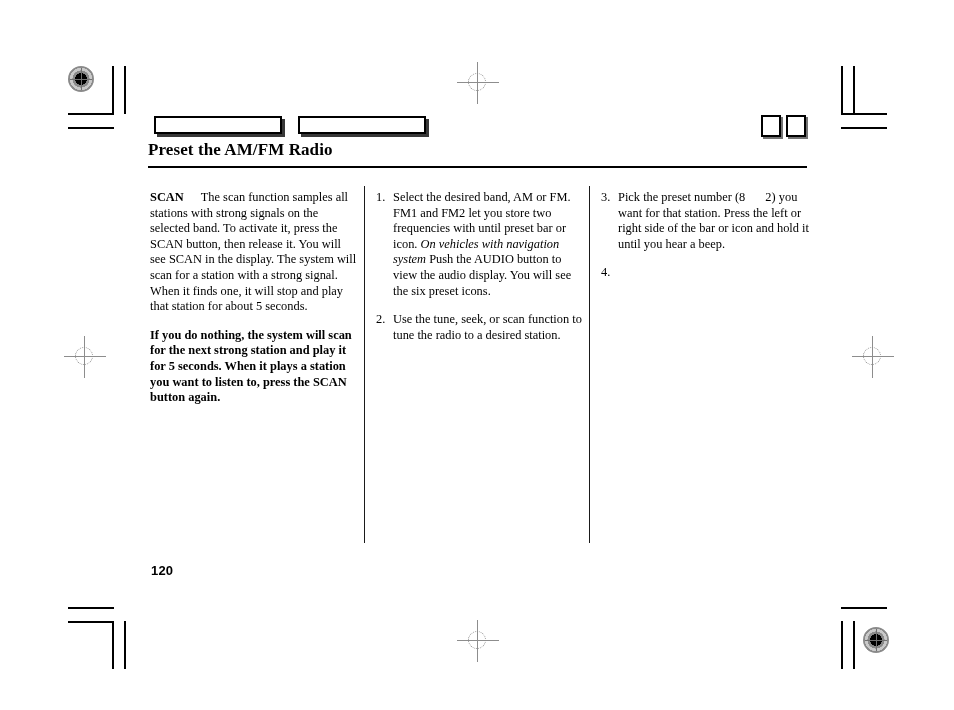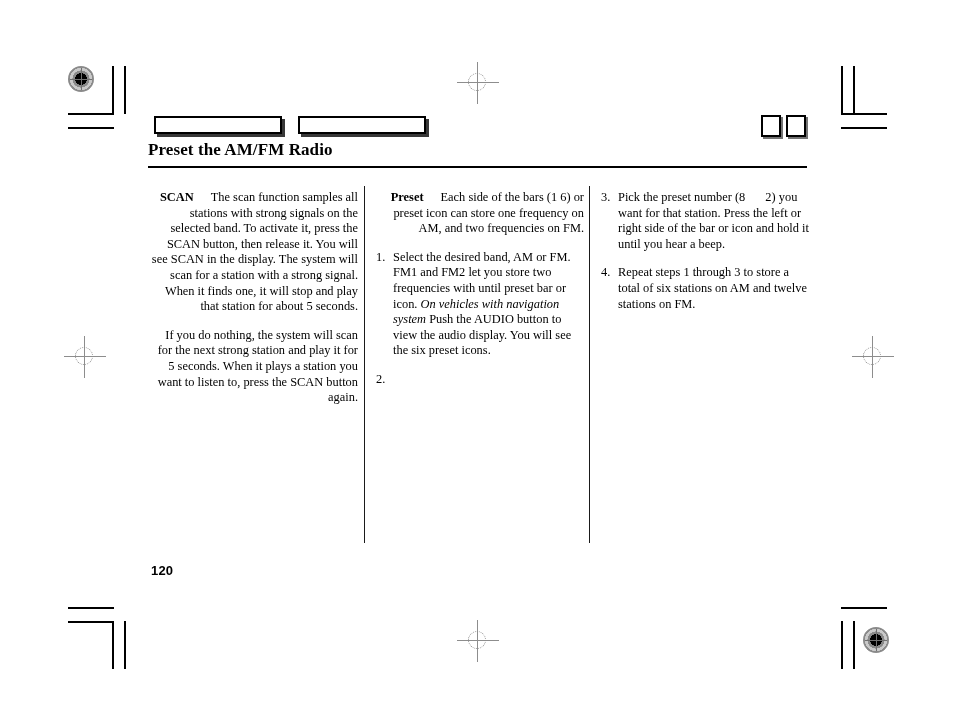--- a/index.html
+++ b/index.html
@@ -114,23 +114,22 @@
   .col {
     position: absolute;
     top: 190px;
     width: 208px;
     font-size: 12.4px;
     line-height: 15.6px;
     text-align: left;
   }
   .col p {
     margin: 0 0 13px 0;
-    text-align: right;
-  }
-  .col p:last-child { margin-bottom: 0; }
+  }
+  .col p:last-child { margin-bottom: 0; font-weight: bold; }
 
   .lead {
     font-weight: bold;
   }
   .gap {
     display: inline-block;
     width: 17px;
   }
   .gap-sm {
     display: inline-block;
@@ -223,41 +222,38 @@
 <div class="col-rule" style="left:589px;"></div>
 
 <div class="col" style="left:150px;">
   <p>
     <span class="lead">SCAN</span><span class="gap"></span><span>The scan function samples all stations with strong signals on the selected band. To activate it, press the SCAN button, then release it. You will see SCAN in the display. The system will scan for a station with a strong signal. When it finds one, it will stop and play that station for about 5 seconds.</span>
   </p>
   <p>If you do nothing, the system will scan for the next strong station and play it for 5 seconds. When it plays a station you want to listen to, press the SCAN button again.</p>
 </div>
 
 <div class="col" style="left:376px;">
-  <p>
-    <span class="lead">Preset</span><span class="gap"></span><span>Each side of the bars (1       6) or preset icon can store one frequency on AM, and two frequencies on FM.</span>
-  </p>
 
   <div class="num-item">
     <span class="num">1.</span>
     <span>Select the desired band, AM or FM. FM1 and FM2 let you store two frequencies with until preset bar or icon.</span>
     <span class="ital">On vehicles with navigation system</span>
     <span>Push the AUDIO button to view the audio display. You will see the six preset icons.</span>
   </div>
 
   <div class="num-item">
     <span class="num">2.</span>
+    <span>Use the tune, seek, or scan function to tune the radio to a desired station.</span>
   </div>
 </div>
 
 <div class="col" style="left:601px;">
   <div class="num-item">
     <span class="num">3.</span>
     <span>Pick the preset number (8</span><span class="gap-sm"></span><span>2) you want for that station. Press the left or right side of the bar or icon and hold it until you hear a beep.</span>
   </div>
 
   <div class="num-item">
     <span class="num">4.</span>
-    <span>Repeat steps 1 through 3 to store a total of six stations on AM and twelve stations on FM.</span>
   </div>
 </div>
 
 <div class="page-number">120</div>
 
 </body></html>

